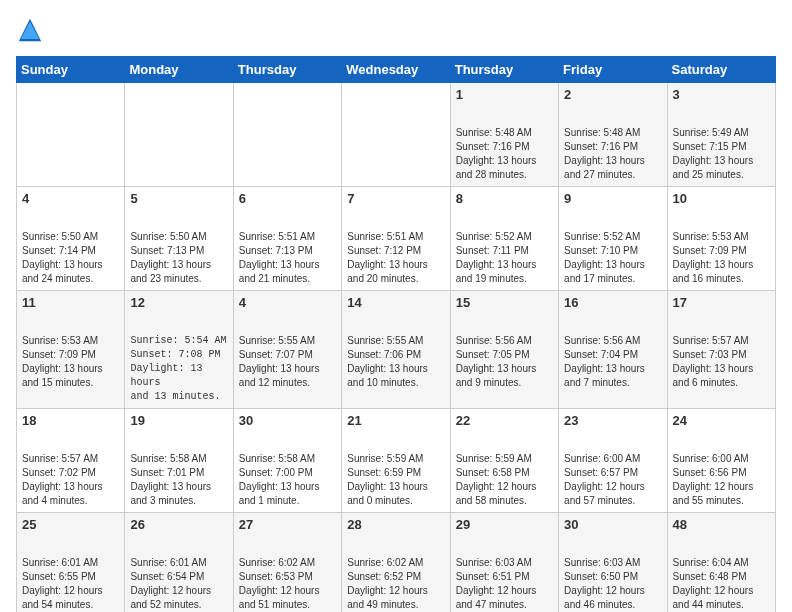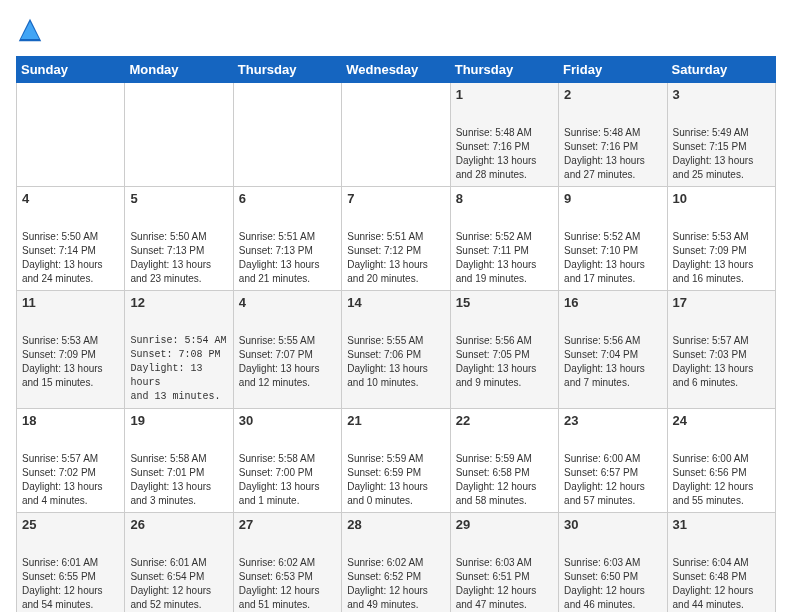--- a/index.html
+++ b/index.html
@@ -348,21 +348,21 @@
 and 47 minutes.</div>
         </td>
         <td>
           <span class="day-num">30</span>
           <div class="cell-content" style="white-space: pre-line;">Sunrise: 6:03 AM
 Sunset: 6:50 PM
 Daylight: 12 hours
 and 46 minutes.</div>
         </td>
         <td>
-          <span class="day-num">31</span>
+          <span class="day-num">48</span>
           <div class="cell-content" style="white-space: pre-line;">Sunrise: 6:04 AM
 Sunset: 6:48 PM
 Daylight: 12 hours
 and 44 minutes.</div>
         </td>
       </tr>
     </tbody>
 </table>
 
 </body></html>

